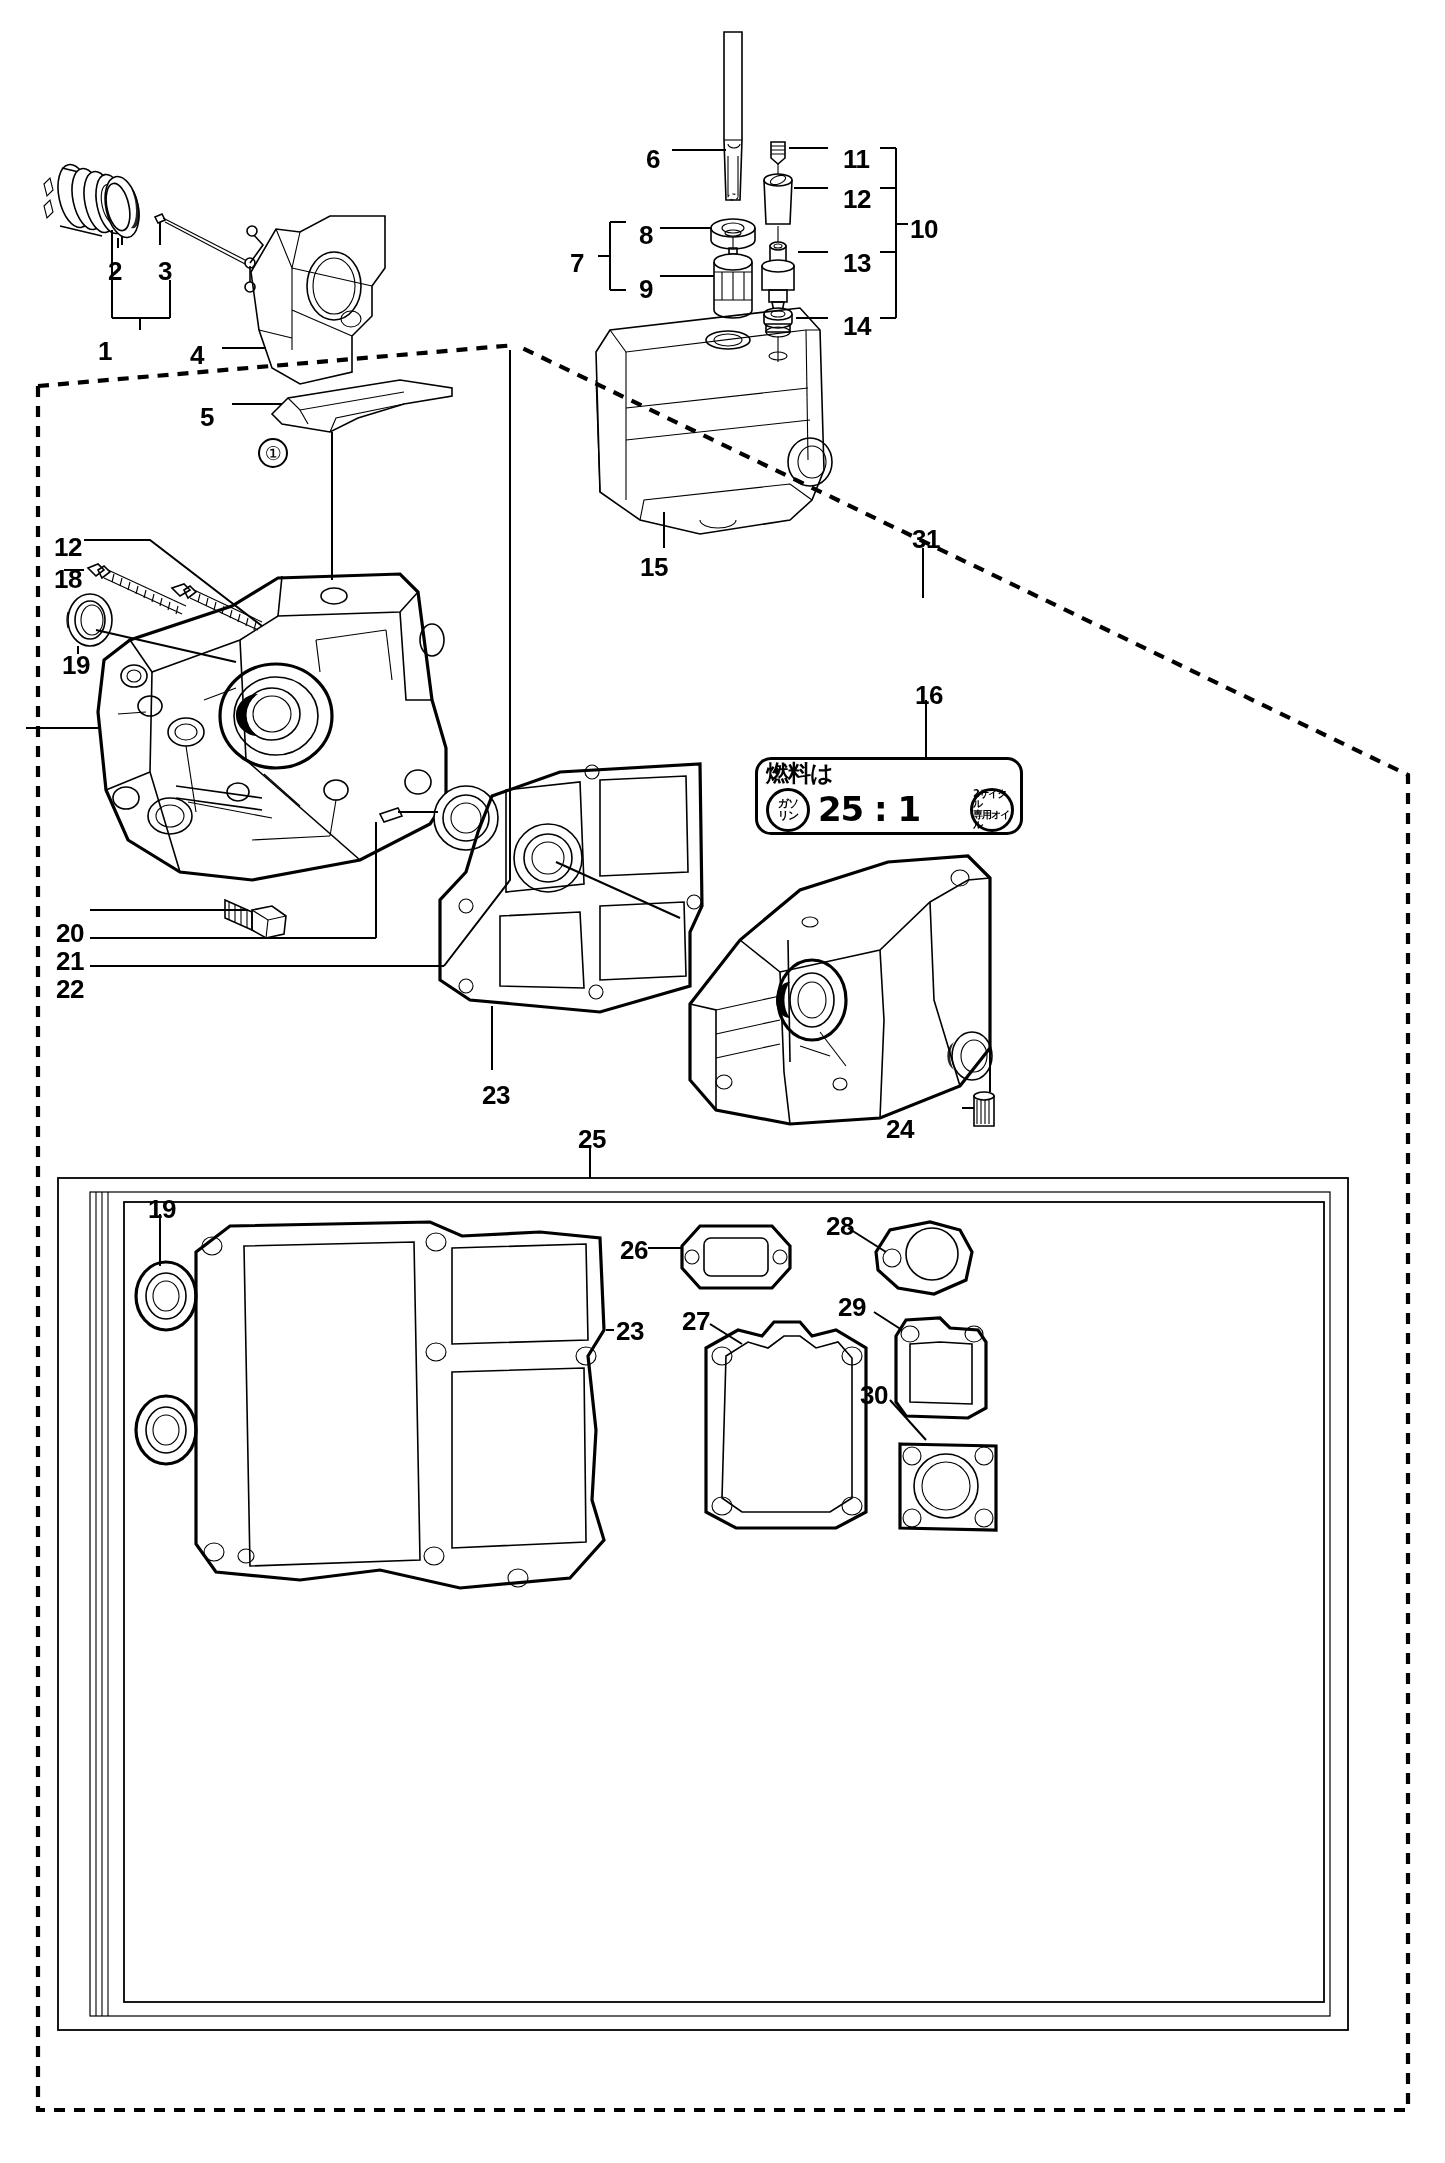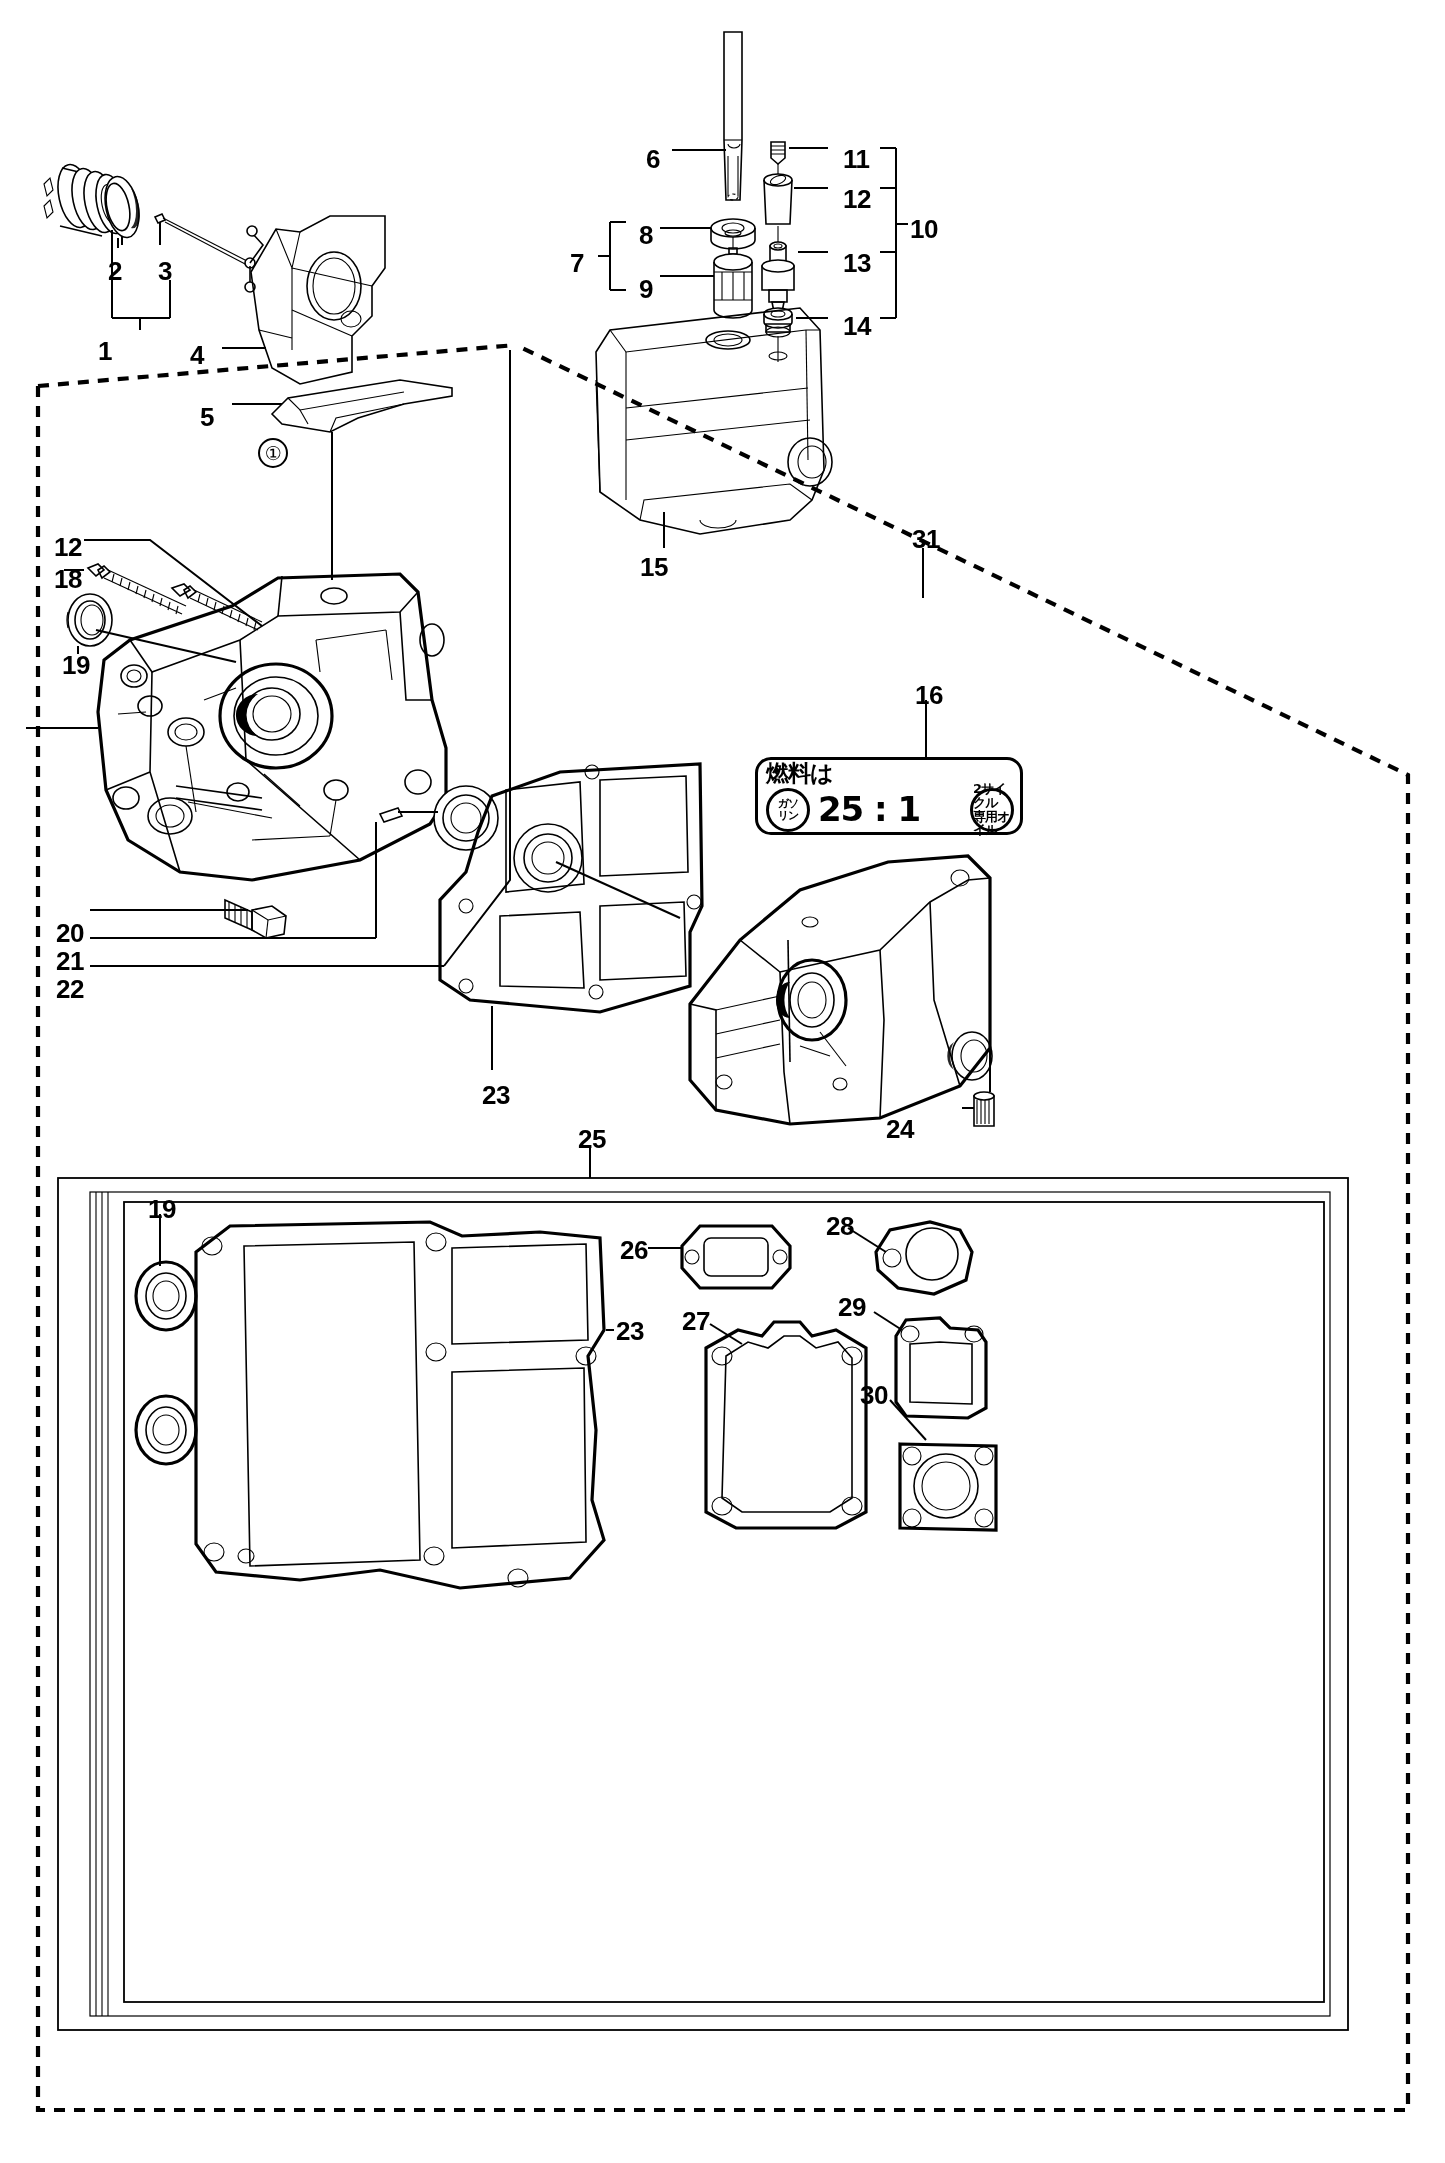--- a/index.html
+++ b/index.html
@@ -74,21 +74,21 @@
     align-items: center;
     justify-content: center;
     font-family: "DejaVu Sans", sans-serif;
     font-weight: bold;
     font-size: 11px;
     line-height: 1.05;
     letter-spacing: -1px;
     flex: 0 0 auto;
   }
   .decal-badge span { display: block; }
-  .decal-badge.small { font-size: 13px; margin-left: 42px; }
+  .decal-badge.small { font-size: 10px; margin-left: 42px; }
   .decal-ratio {
     font-family: "DejaVu Sans", sans-serif;
     font-weight: bold;
     font-size: 34px;
     line-height: 1;
     letter-spacing: -1px;
     flex: 1 1 auto;
     text-align: center;
     padding-bottom: 2px;
   }

